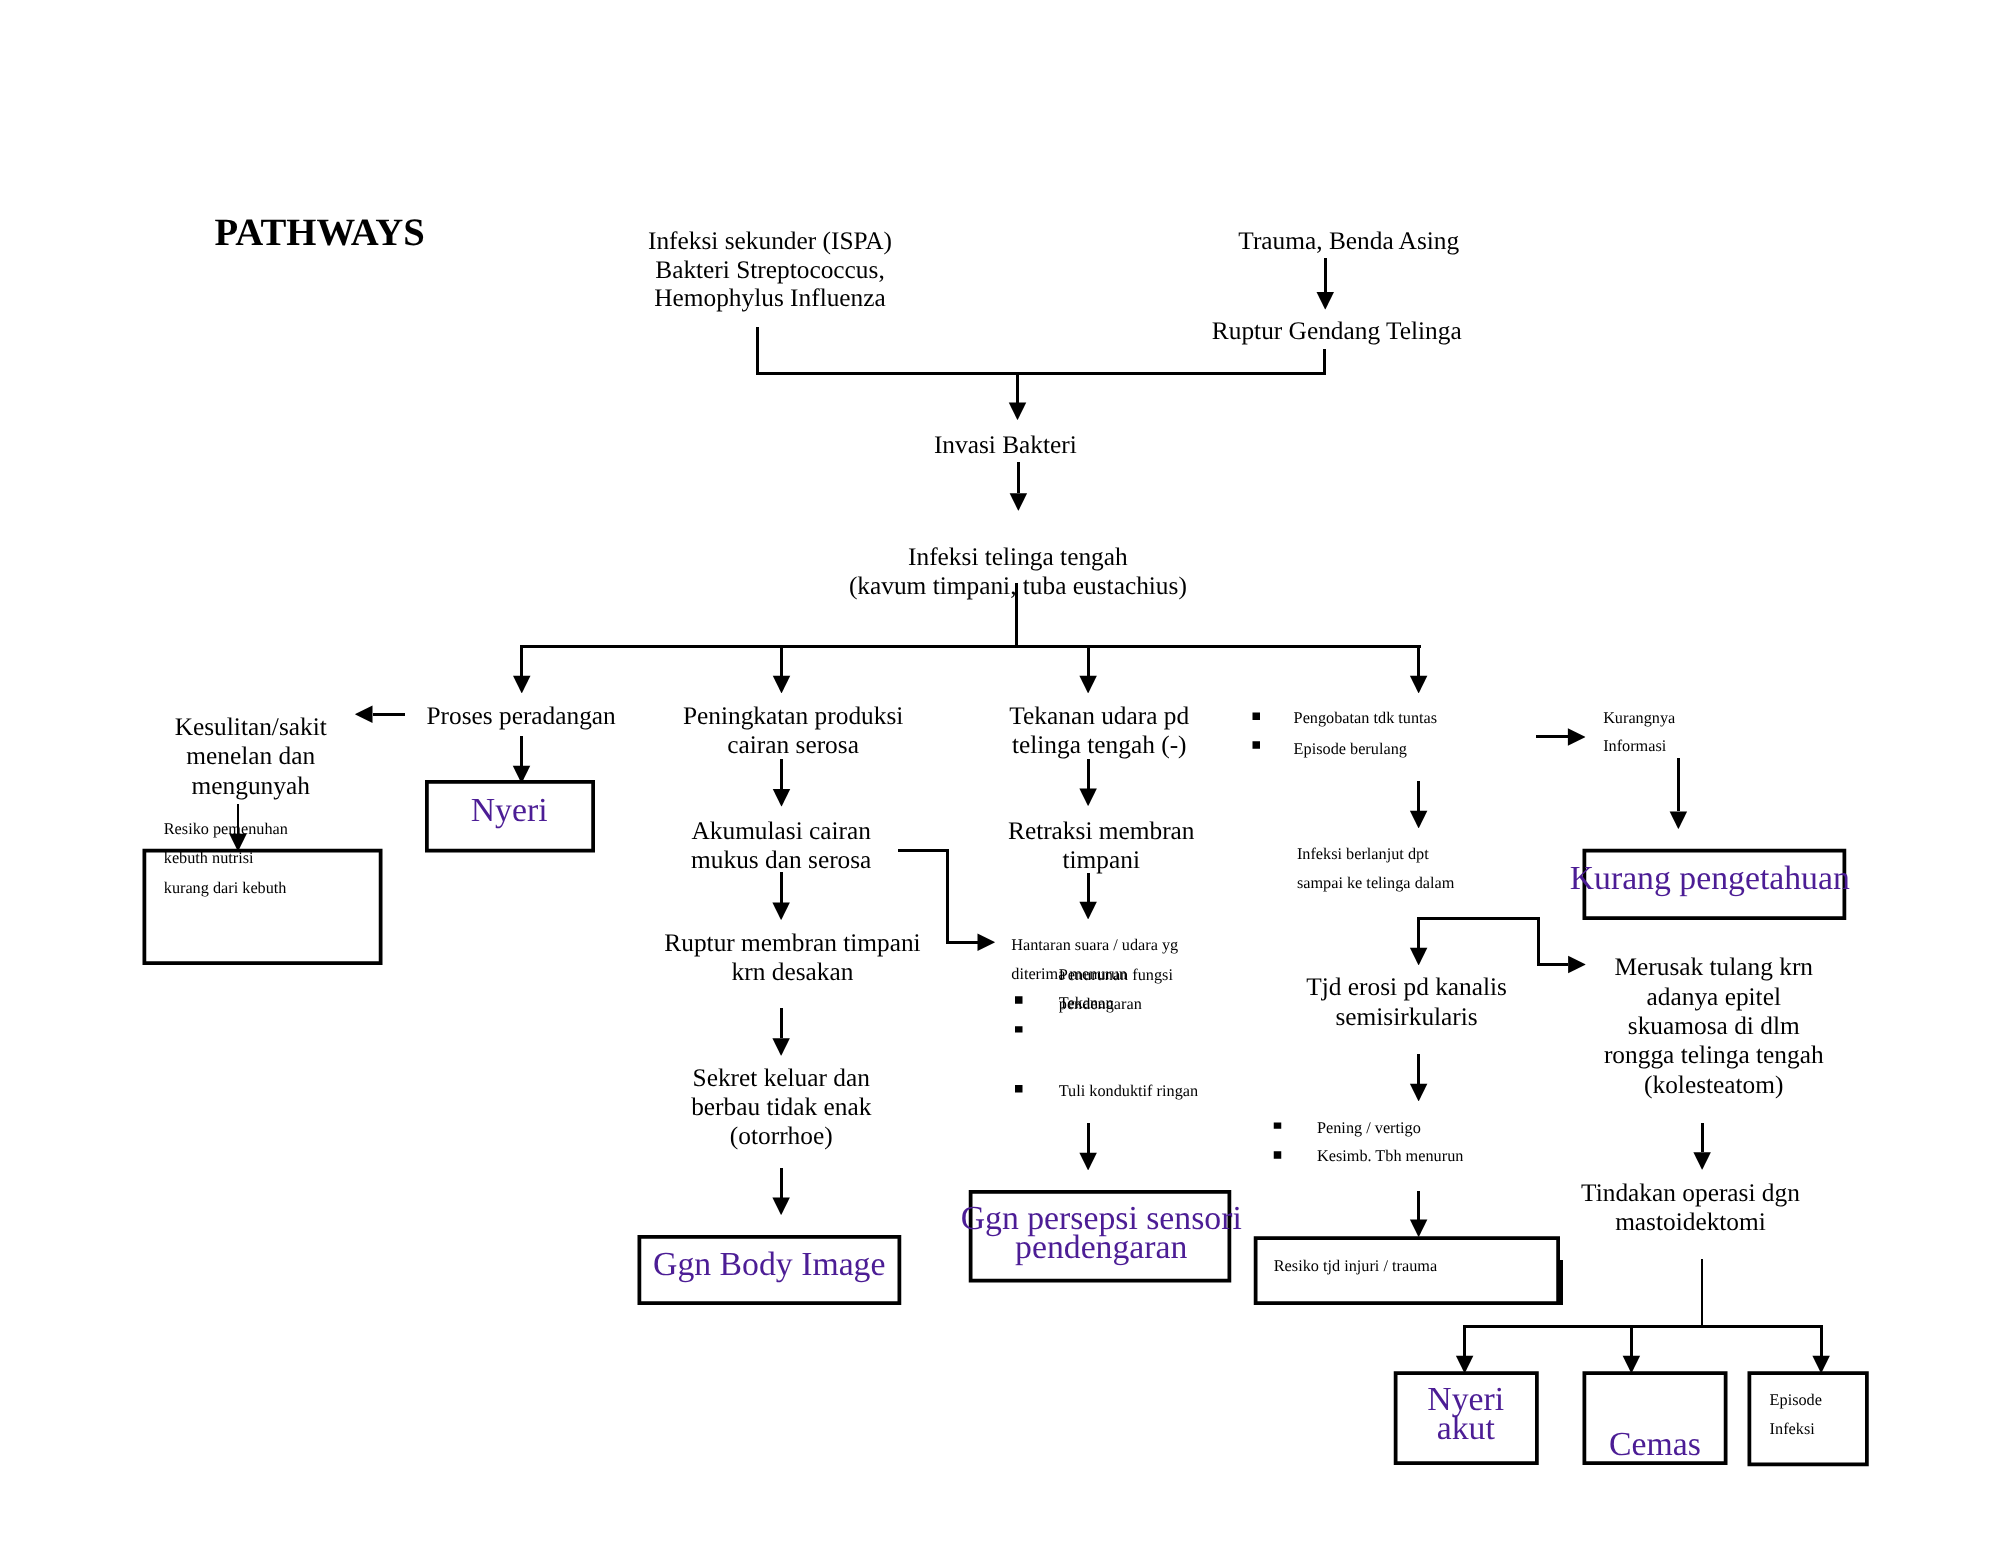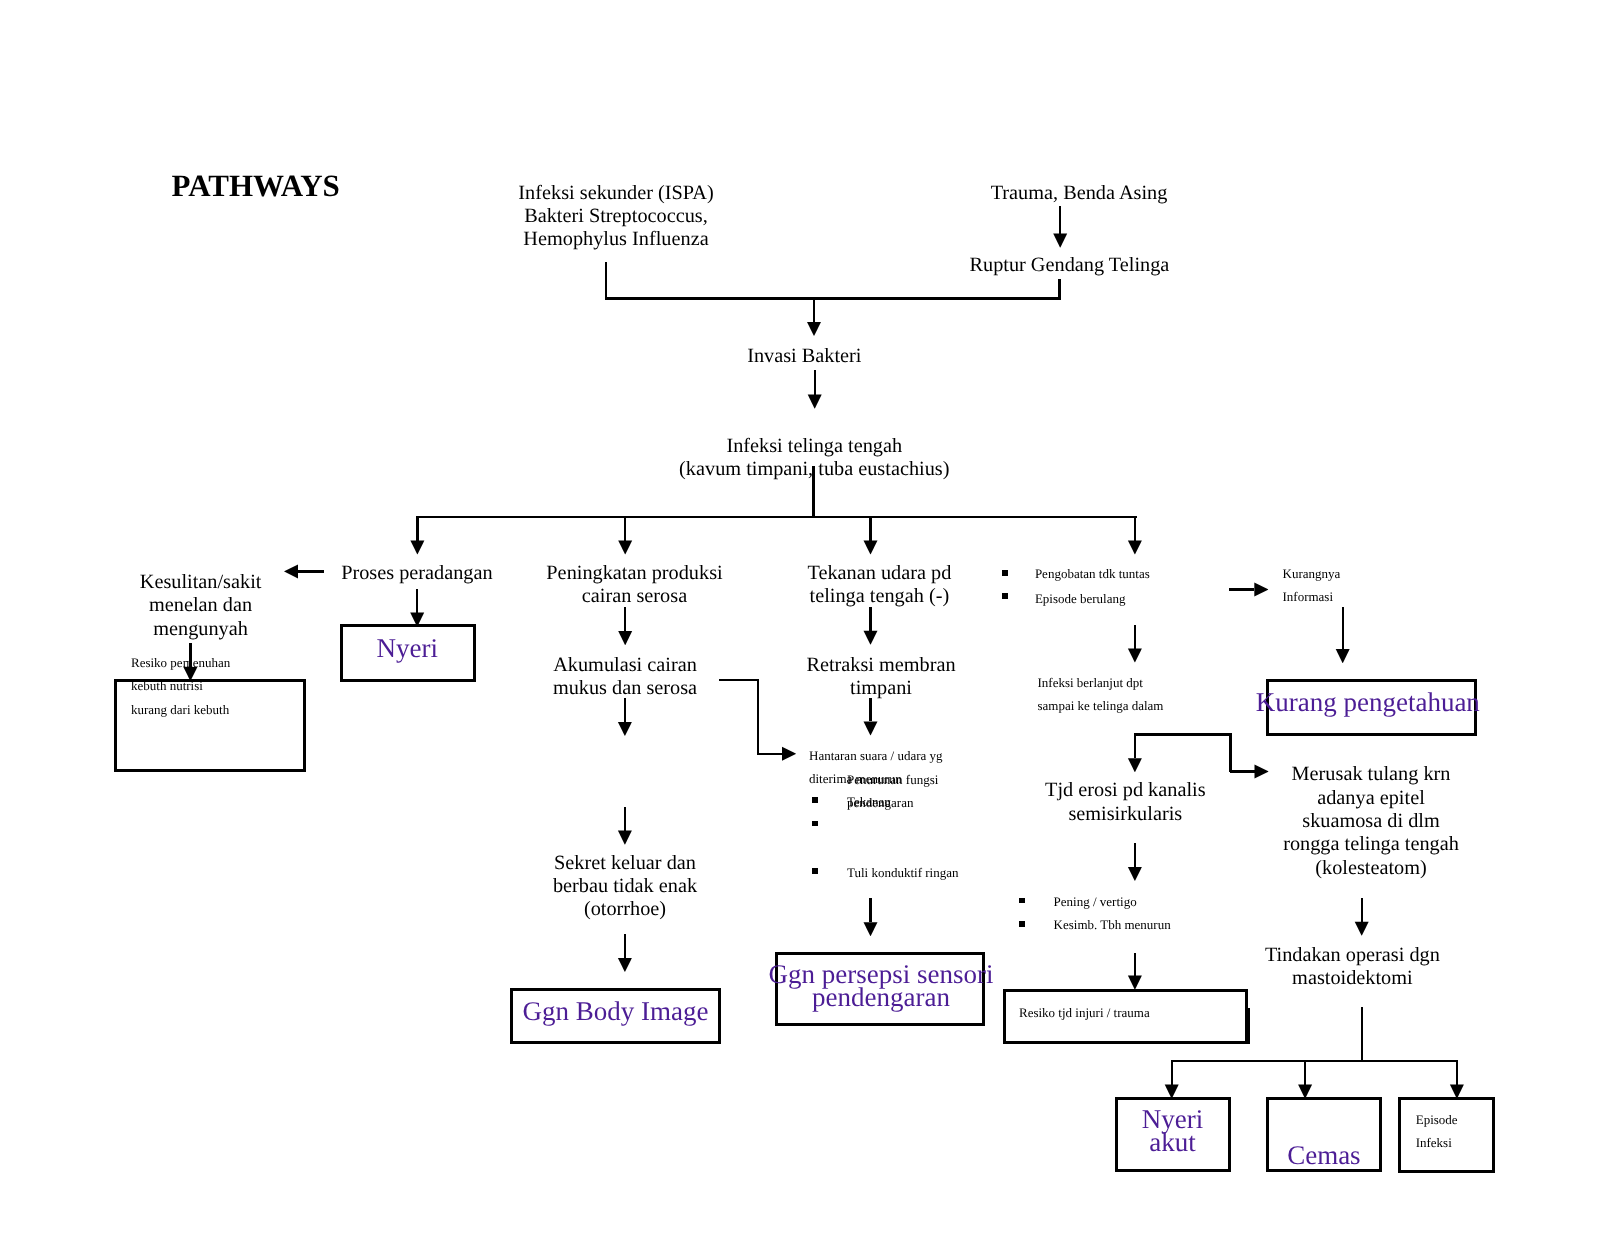--- a/index.html
+++ b/index.html
@@ -113,20 +113,22 @@
 mengunyah</div>
   <div class="t" style="left:416.9px;top:562.4px;">Proses peradangan</div>
   <div class="t" style="left:634.5px;top:561.9px;">Peningkatan produksi
 cairan serosa</div>
   <div class="t" style="left:879.4px;top:561.8px;">Tekanan udara pd
 telinga tengah (-)</div>
   <div class="t" style="left:625px;top:653.6px;">Akumulasi cairan
 mukus dan serosa</div>
   <div class="t" style="left:881px;top:653.6px;">Retraksi membran
 timpani</div>
+  <div class="t" style="left:634px;top:743.7px;">Ruptur membran timpani
+krn desakan</div>
   <div class="t" style="left:1125.3px;top:779.3px;">Tjd erosi pd kanalis
 semisirkularis</div>
   <div class="t" style="left:1371px;top:763.4px;">Merusak tulang krn
 adanya epitel
 skuamosa di dlm
 rongga telinga tengah
 (kolesteatom)</div>
   <div class="t" style="left:625px;top:851.6px;">Sekret keluar dan
 berbau tidak enak
 (otorrhoe)</div>

